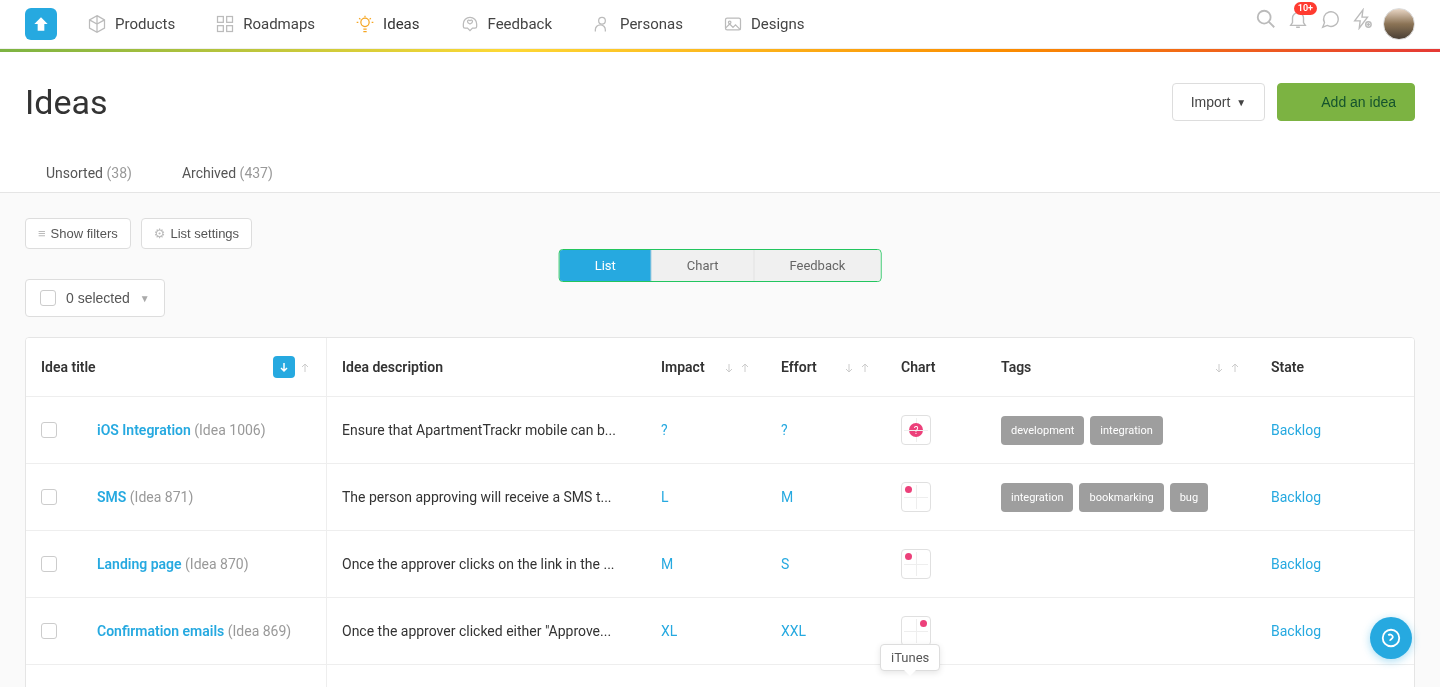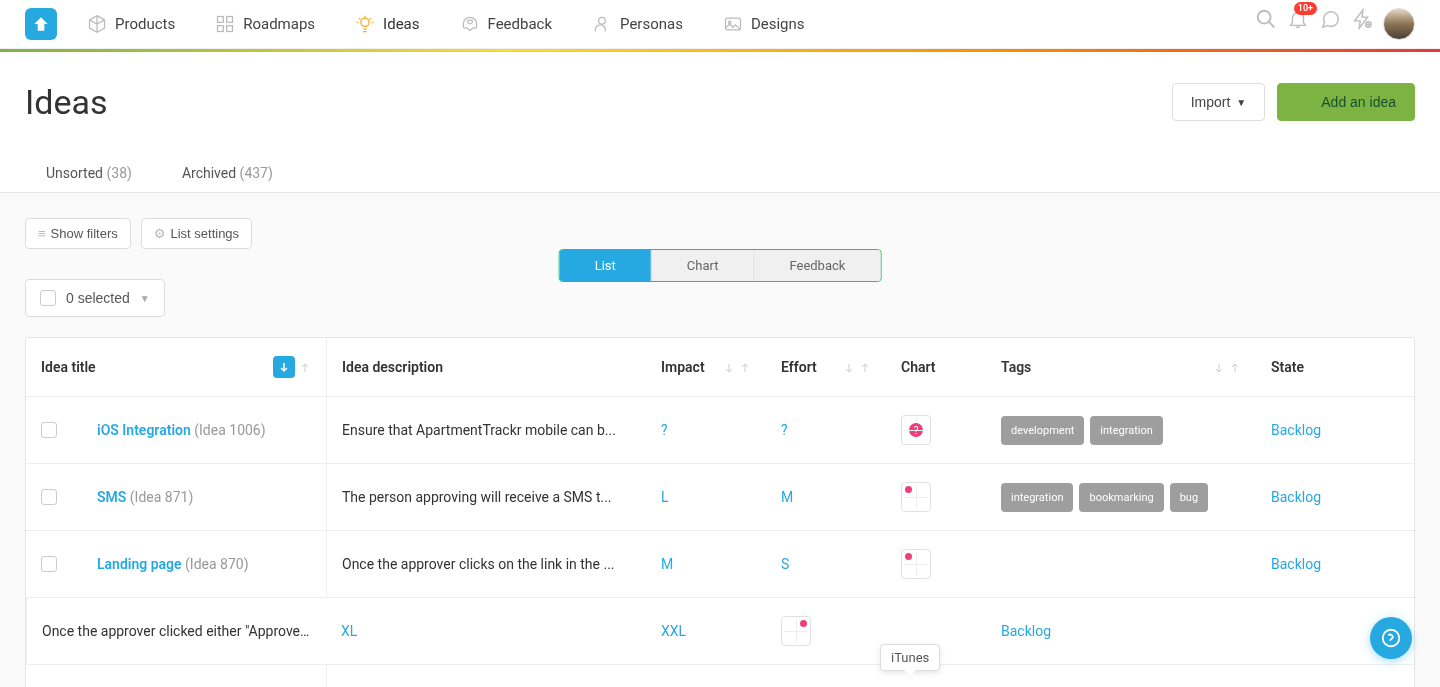--- a/index.html
+++ b/index.html
@@ -580,20 +580,25 @@
             <div class="chart-mini">
               <span class="chart-dot tl"></span>
             </div>
           </div>
           <div class="td tags-cell"></div>
           <div class="td">
             <span class="state-link">Backlog</span>
           </div>
         </div>
         <div class="table-row">
+          <div class="td">
+            <span class="checkbox"></span>
+    <span><span class="idea-name">Confirmation emails</span>
+    <span class="idea-id"> (Idea 869)</span></span>
+          </div>
           <div class="td col-divider-l">
             <span class="desc">Once the approver clicked either "Approve...</span>
           </div>
           <div class="td">
             <span class="effort-val">XL</span>
           </div>
           <div class="td">
             <span class="impact-val">XXL</span>
           </div>
           <div class="td">

